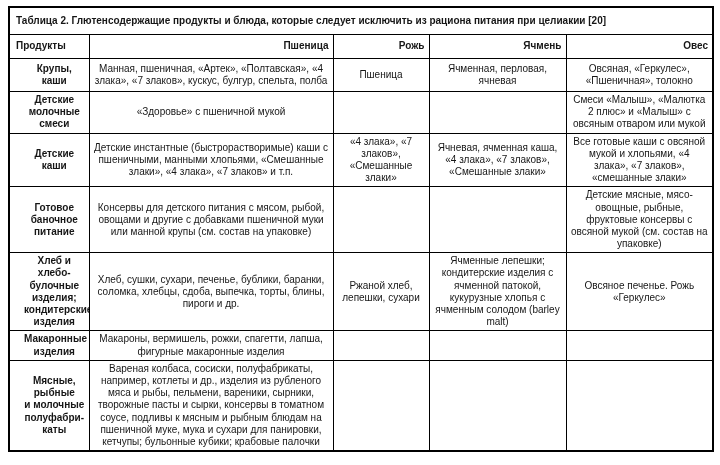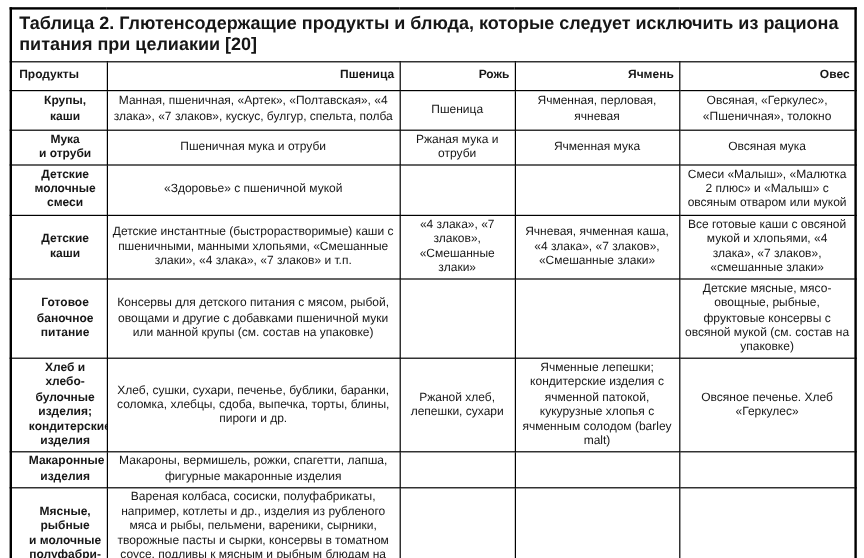--- a/index.html
+++ b/index.html
@@ -16,21 +16,21 @@
   table.gluten th, table.gluten td {
     border:1px solid #000;
     font-size:10px; line-height:1.22;
     padding:2px 4px;
     vertical-align:middle;
     color:#161616;
     overflow:hidden;
     font-weight:normal;
   }
   tr.title-row th {
-    text-align:left; font-weight:bold; font-size:15px;
+    text-align:left; font-weight:bold; font-size:10px;
     padding:3px 6px; height:20px;
   }
   tr.header-row th { font-weight:bold; text-align:right; height:19px; }
   tr.header-row th.col-products { text-align:left; padding-left:6px; }
   tbody th.product {
     text-align:center; font-weight:bold; white-space:pre-line;
     padding-left:14px; vertical-align:middle;
   }
   tbody td { text-align:center; }
   tr.r1 { height:33px; }
@@ -68,28 +68,20 @@
     </thead>
     <tbody>
       <tr class="r1">
         <th class="product">Крупы,
 каши</th>
         <td>Манная, пшеничная, «Артек», «Полтавская», «4 злака», «7 злаков», кускус, булгур, спельта, полба</td>
         <td>Пшеница</td>
         <td>Ячменная, перловая, ячневая</td>
         <td>Овсяная, «Геркулес», «Пшеничная», толокно</td>
       </tr>
-      <tr class="r2">
-        <th class="product">Мука
-и отруби</th>
-        <td>Пшеничная мука и отруби</td>
-        <td>Ржаная мука и отруби</td>
-        <td>Ячменная мука</td>
-        <td>Овсяная мука</td>
-      </tr>
       <tr class="r3">
         <th class="product">Детские
 молочные
 смеси</th>
         <td>«Здоровье» с пшеничной мукой</td>
         <td></td>
         <td></td>
         <td>Смеси «Малыш», «Малютка 2 плюс» и «Малыш» с овсяным отваром или мукой</td>
       </tr>
       <tr class="r4">
@@ -111,21 +103,21 @@
       </tr>
       <tr class="r6">
         <th class="product">Хлеб и хлебо-
 булочные
 изделия;
 кондитерские
 изделия</th>
         <td>Хлеб, сушки, сухари, печенье, бублики, баранки, соломка, хлебцы, сдоба, выпечка, торты, блины, пироги и др.</td>
         <td>Ржаной хлеб, лепешки, сухари</td>
         <td>Ячменные лепешки; кондитерские изделия с ячменной патокой, кукурузные хлопья с ячменным солодом (barley malt)</td>
-        <td>Овсяное печенье. Хлеб «Геркулес»</td>
+        <td>Овсяное печенье. Рожь «Геркулес»</td>
       </tr>
       <tr class="r7">
         <th class="product">Макаронные
 изделия</th>
         <td>Макароны, вермишель, рожки, спагетти, лапша, фигурные макаронные изделия</td>
         <td></td>
         <td></td>
         <td></td>
       </tr>
       <tr class="r8">

